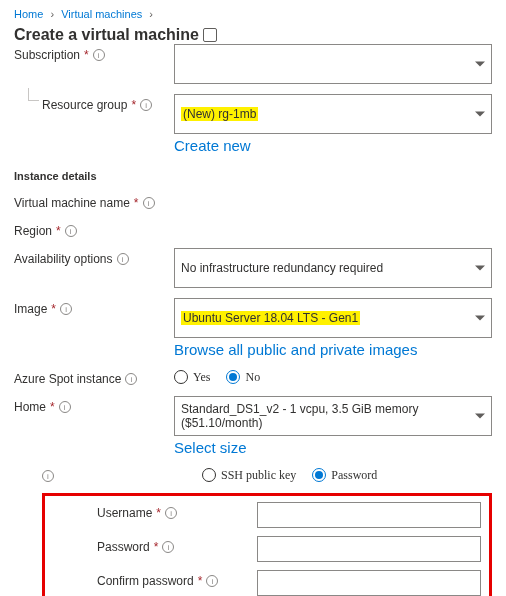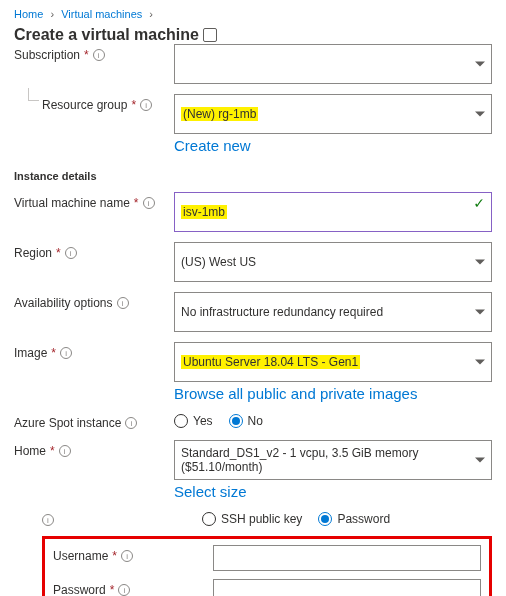--- a/index.html
+++ b/index.html
@@ -42,32 +42,32 @@
     border-top: 5px solid #605e5c;
   }
   .select .check {
     position: absolute; right: 6px; top: 2px; color: #107c10; font-size: 14px;
   }
   .select.validated { border: 1px solid #8661c5; }
   .hl { background: #fff100; padding: 0 2px; }
   .sublink { color: #0078d4; font-size: 15px; display: inline-block; margin-top: 3px; cursor: pointer; }
   .section-title { font-weight: 600; font-size: 11px; margin: 16px 0 10px 0; }
   .radio-group { display: flex; gap: 16px; align-items: center; padding-top: 2px; }
-  .radio-opt { display: flex; align-items: flex-start; gap: 5px; cursor: pointer; }
+  .radio-opt { display: flex; align-items: flex-start; gap: 5px; cursor: pointer; font-family: Liberation Serif, serif; }
   .radio {
     width: 14px; height: 14px; border: 1px solid #323130; border-radius: 50%;
     display: inline-flex; align-items: center; justify-content: center;
   }
   .radio.checked { border-color: #0078d4; }
   .radio.checked::after {
     content: ""; width: 8px; height: 8px; background: #0078d4; border-radius: 50%;
   }
   .admin-block { padding-left: 28px; }
   .cred-box { border: 3px solid #e60000; padding: 6px 8px 10px 8px; margin-bottom: 10px; }
-  .cred-box .row { margin-bottom: 8px; }
+  .cred-box .row { margin-bottom: 8px; margin-left: 44px; }
   .cred-box .text-input { height: 26px; border: 1px solid #8a8886; }
 </style>
 </head>
 <body>
 
 <div class="breadcrumb">
   <a>Home</a>
   <span class="sep">›</span>
   <a>Virtual machines</a>
   <span class="sep">›</span>
@@ -108,39 +108,27 @@
 </div>
 
 <div class="section-title">Instance details</div>
 
 <div class="row">
   <div class="label-col">
     <span>Virtual machine name</span>
     <span class="req">*</span>
     <span class="info-icon">i</span>
   </div>
-  <div class="input-col">
-    <div class="select validated">
-      <span class="hl">isv-1mb</span>
-      <span class="check">✓</span>
-    </div>
-  </div>
 </div>
 
 <div class="row">
   <div class="label-col">
     <span>Region</span>
     <span class="req">*</span>
     <span class="info-icon">i</span>
-  </div>
-  <div class="input-col">
-    <div class="select">
-      <span>(US) West US</span>
-      <span class="chev"></span>
-    </div>
   </div>
 </div>
 
 <div class="row">
   <div class="label-col">
     <span>Availability options</span>
     <span class="info-icon">i</span>
   </div>
   <div class="input-col">
     <div class="select">

